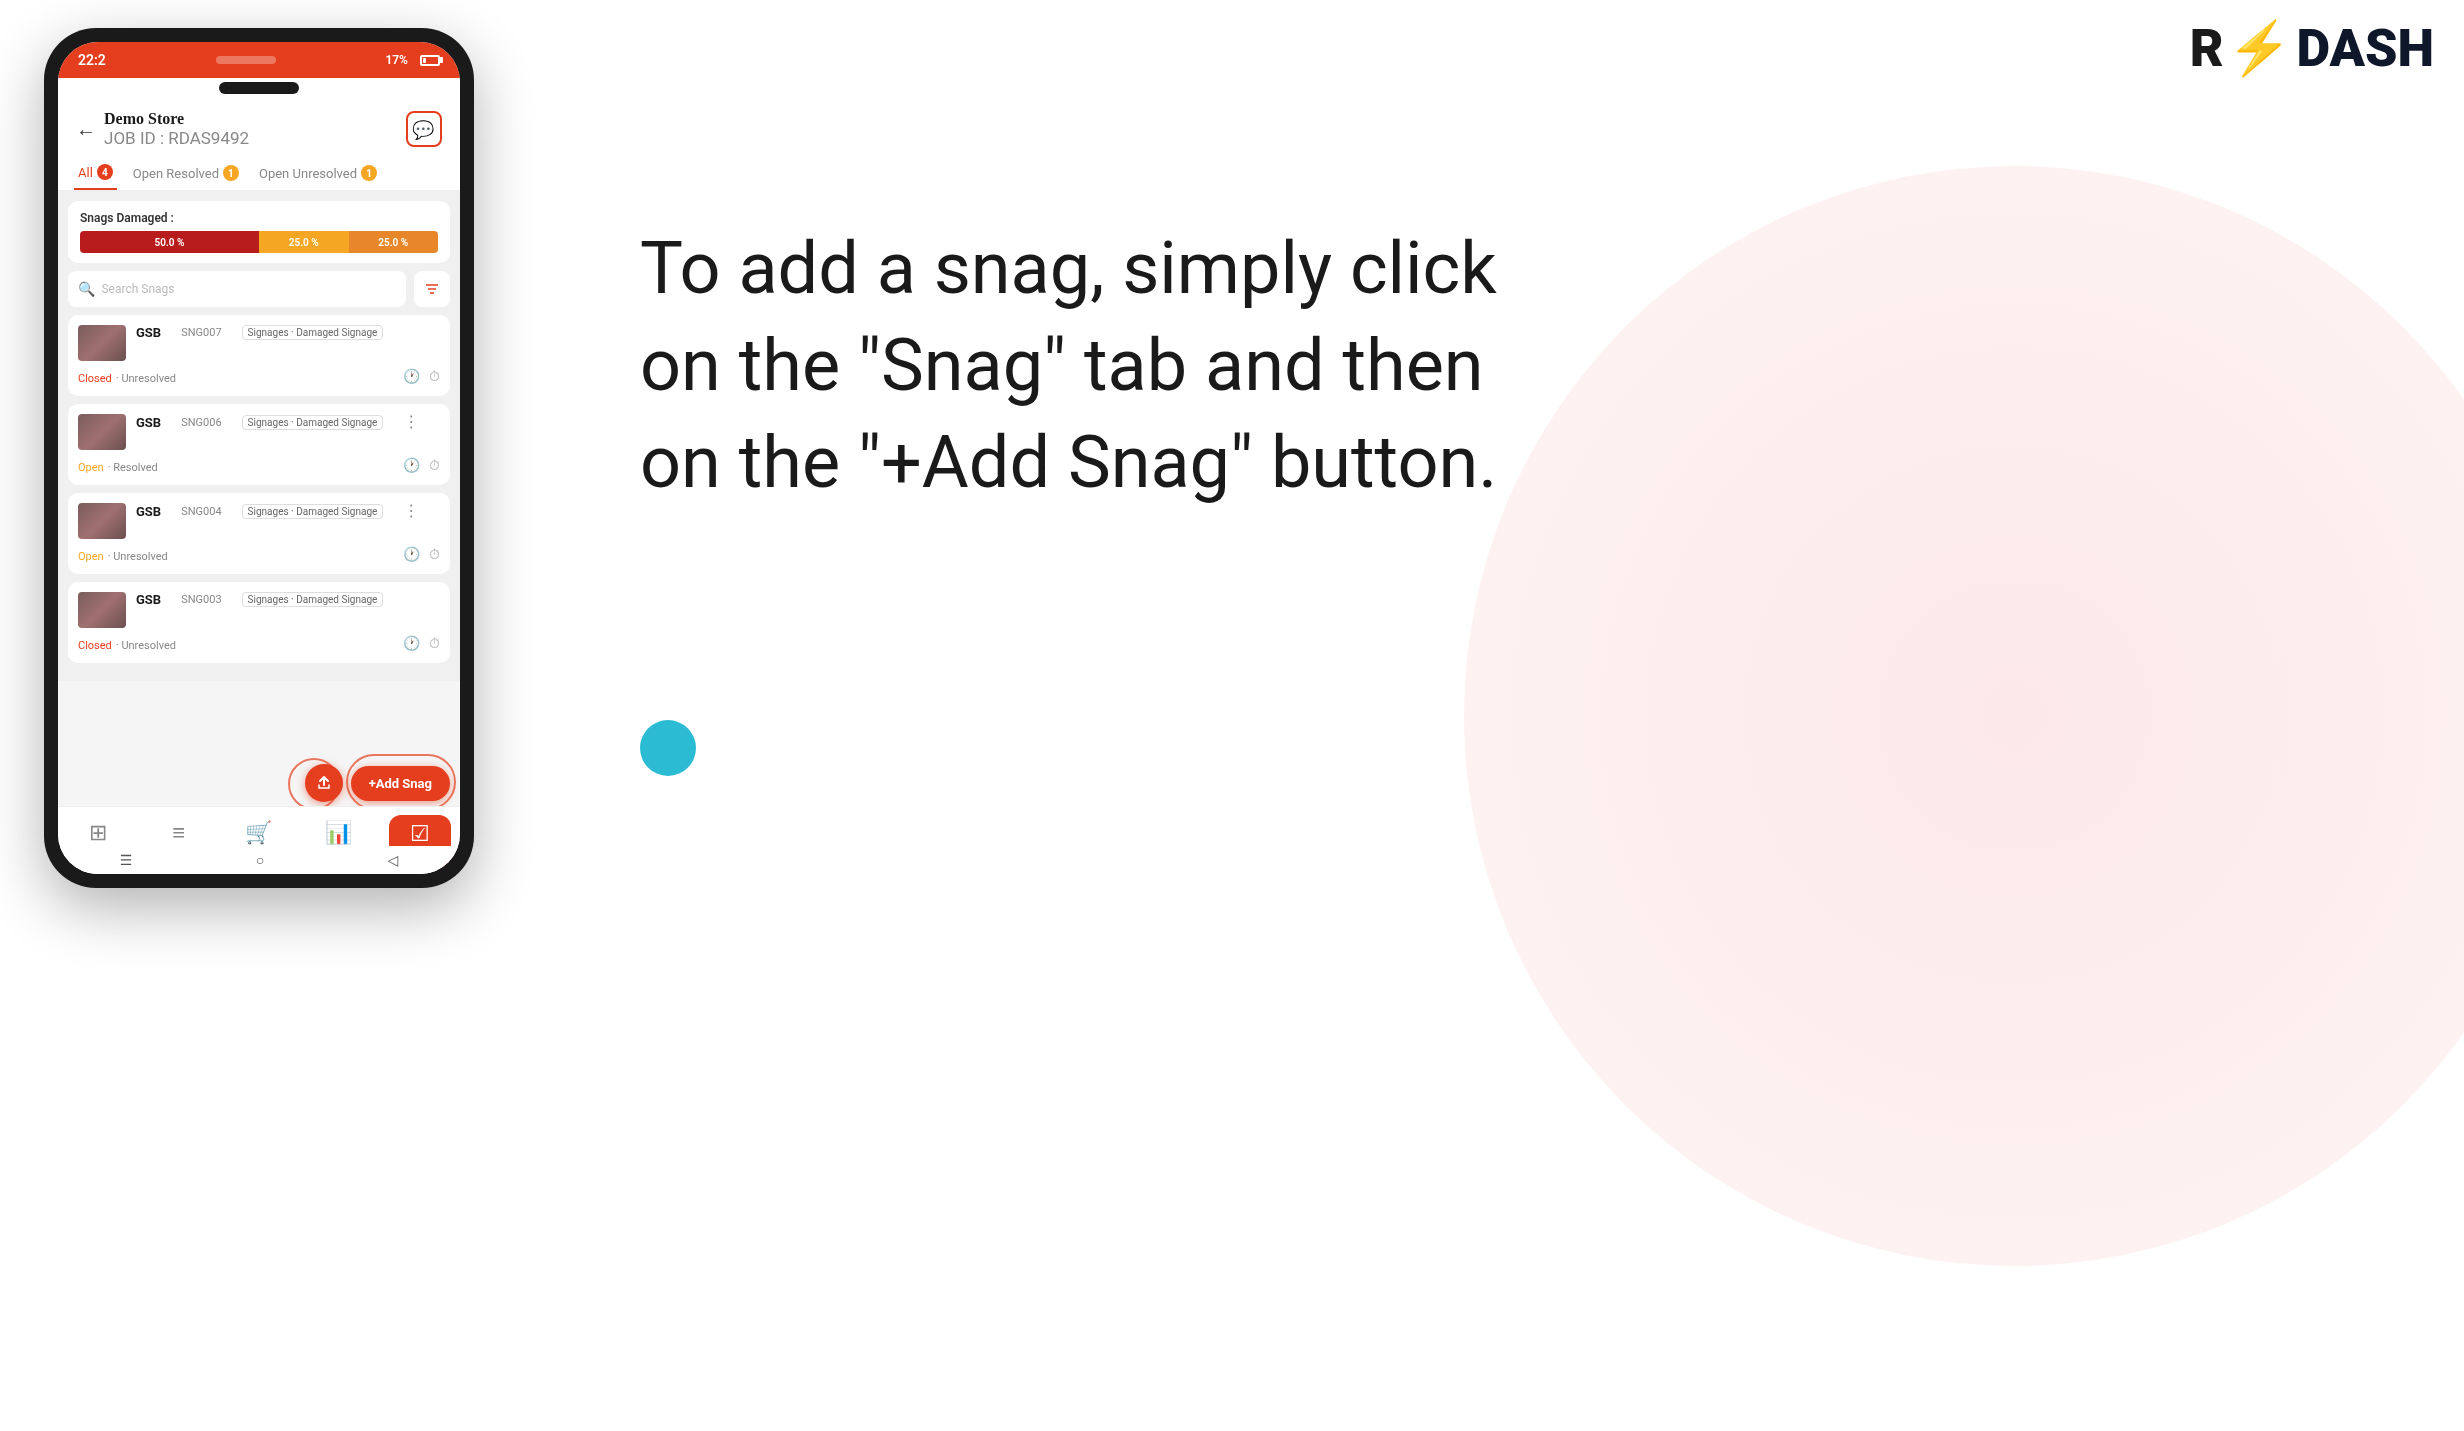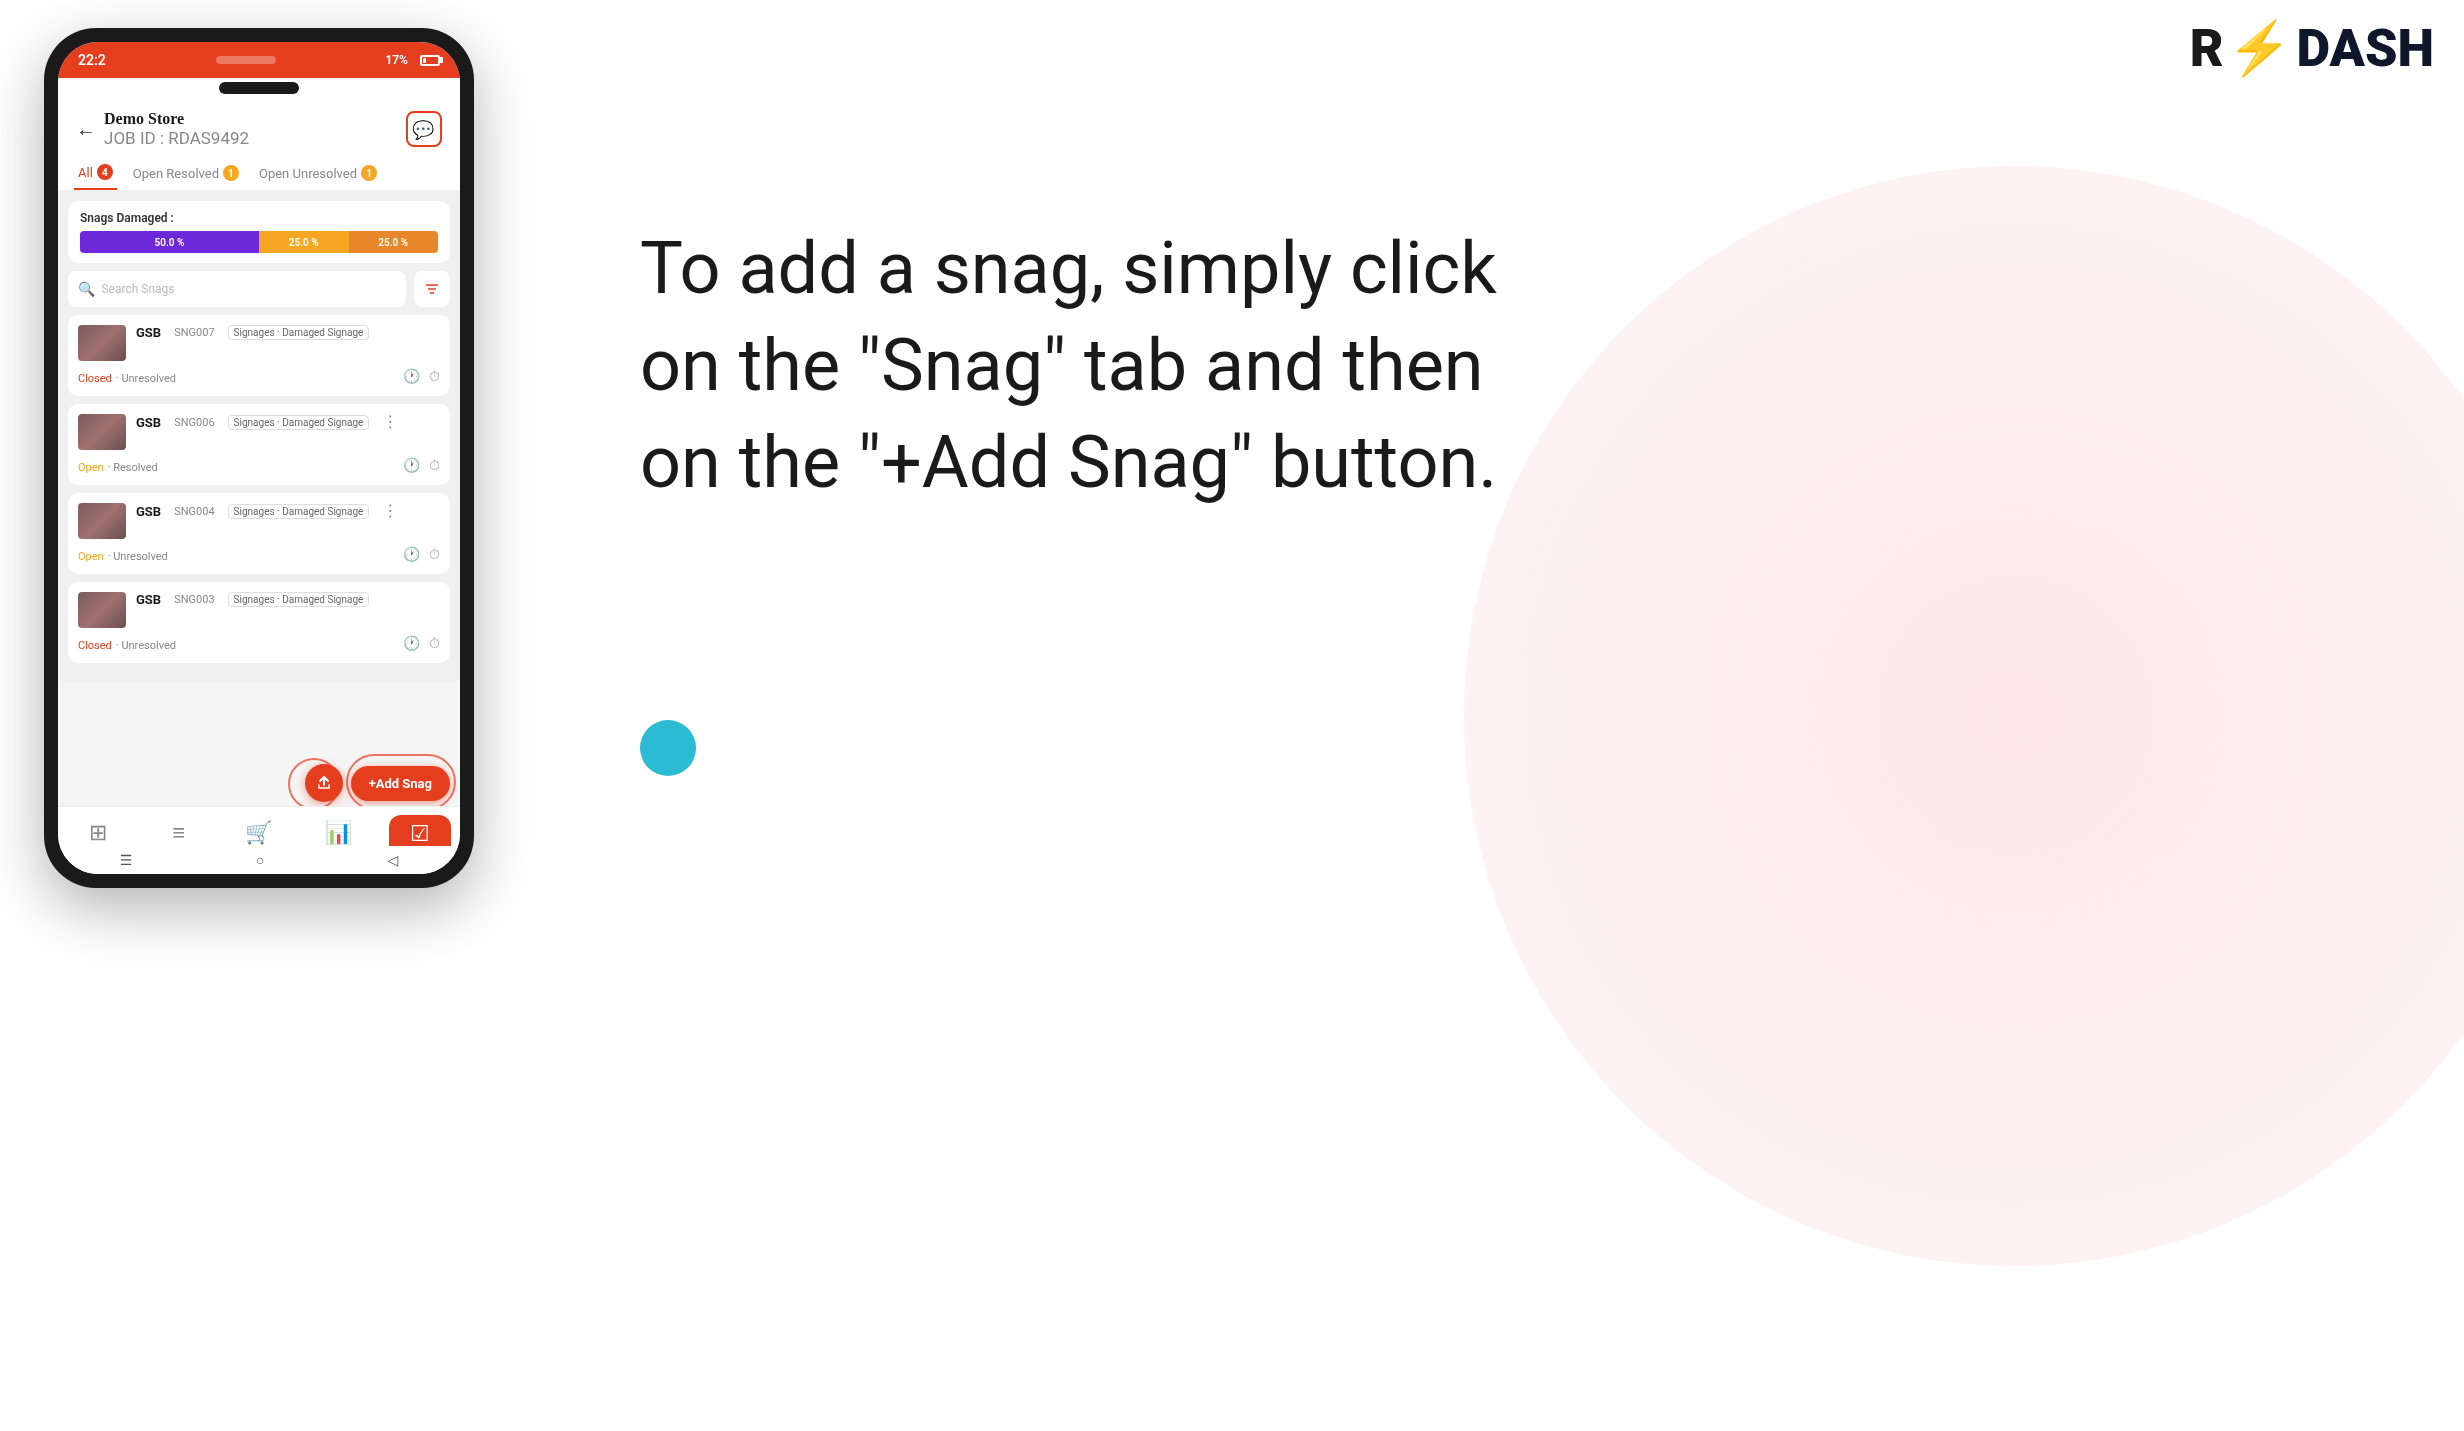--- a/index.html
+++ b/index.html
@@ -261,21 +261,21 @@
       overflow: hidden;
       font-size: 10px;
       font-weight: 600;
       color: white;
     }
     .progress-segment {
       display: flex;
       align-items: center;
       justify-content: center;
     }
-    .seg-teal { background: #6d28d9; flex: 2; }
+    .seg-teal { background: #b91c1c; flex: 2; }
     .seg-orange { background: #f5a623; flex: 1; }
     .seg-dark-orange { background: #e8872a; flex: 1; }
 
     
     .search-row {
       display: flex;
       gap: 8px;
       margin-bottom: 8px;
     }
     .search-box {
@@ -336,21 +336,21 @@
       width: 100%;
       height: 100%;
       background: linear-gradient(135deg, #7a5c5c 0%, #a07070 50%, #6b4f4f 100%);
     }
     .snag-info {
       flex: 1;
     }
     .snag-id-row {
       display: flex;
       align-items: center;
-      gap: 13px;
+      gap: 20px;
       margin-bottom: 4px;
     }
     .snag-name {
       font-size: 13px;
       font-weight: 700;
       color: #1a1a1a;
     }
     .snag-code {
       font-size: 11px;
       color: #888;

